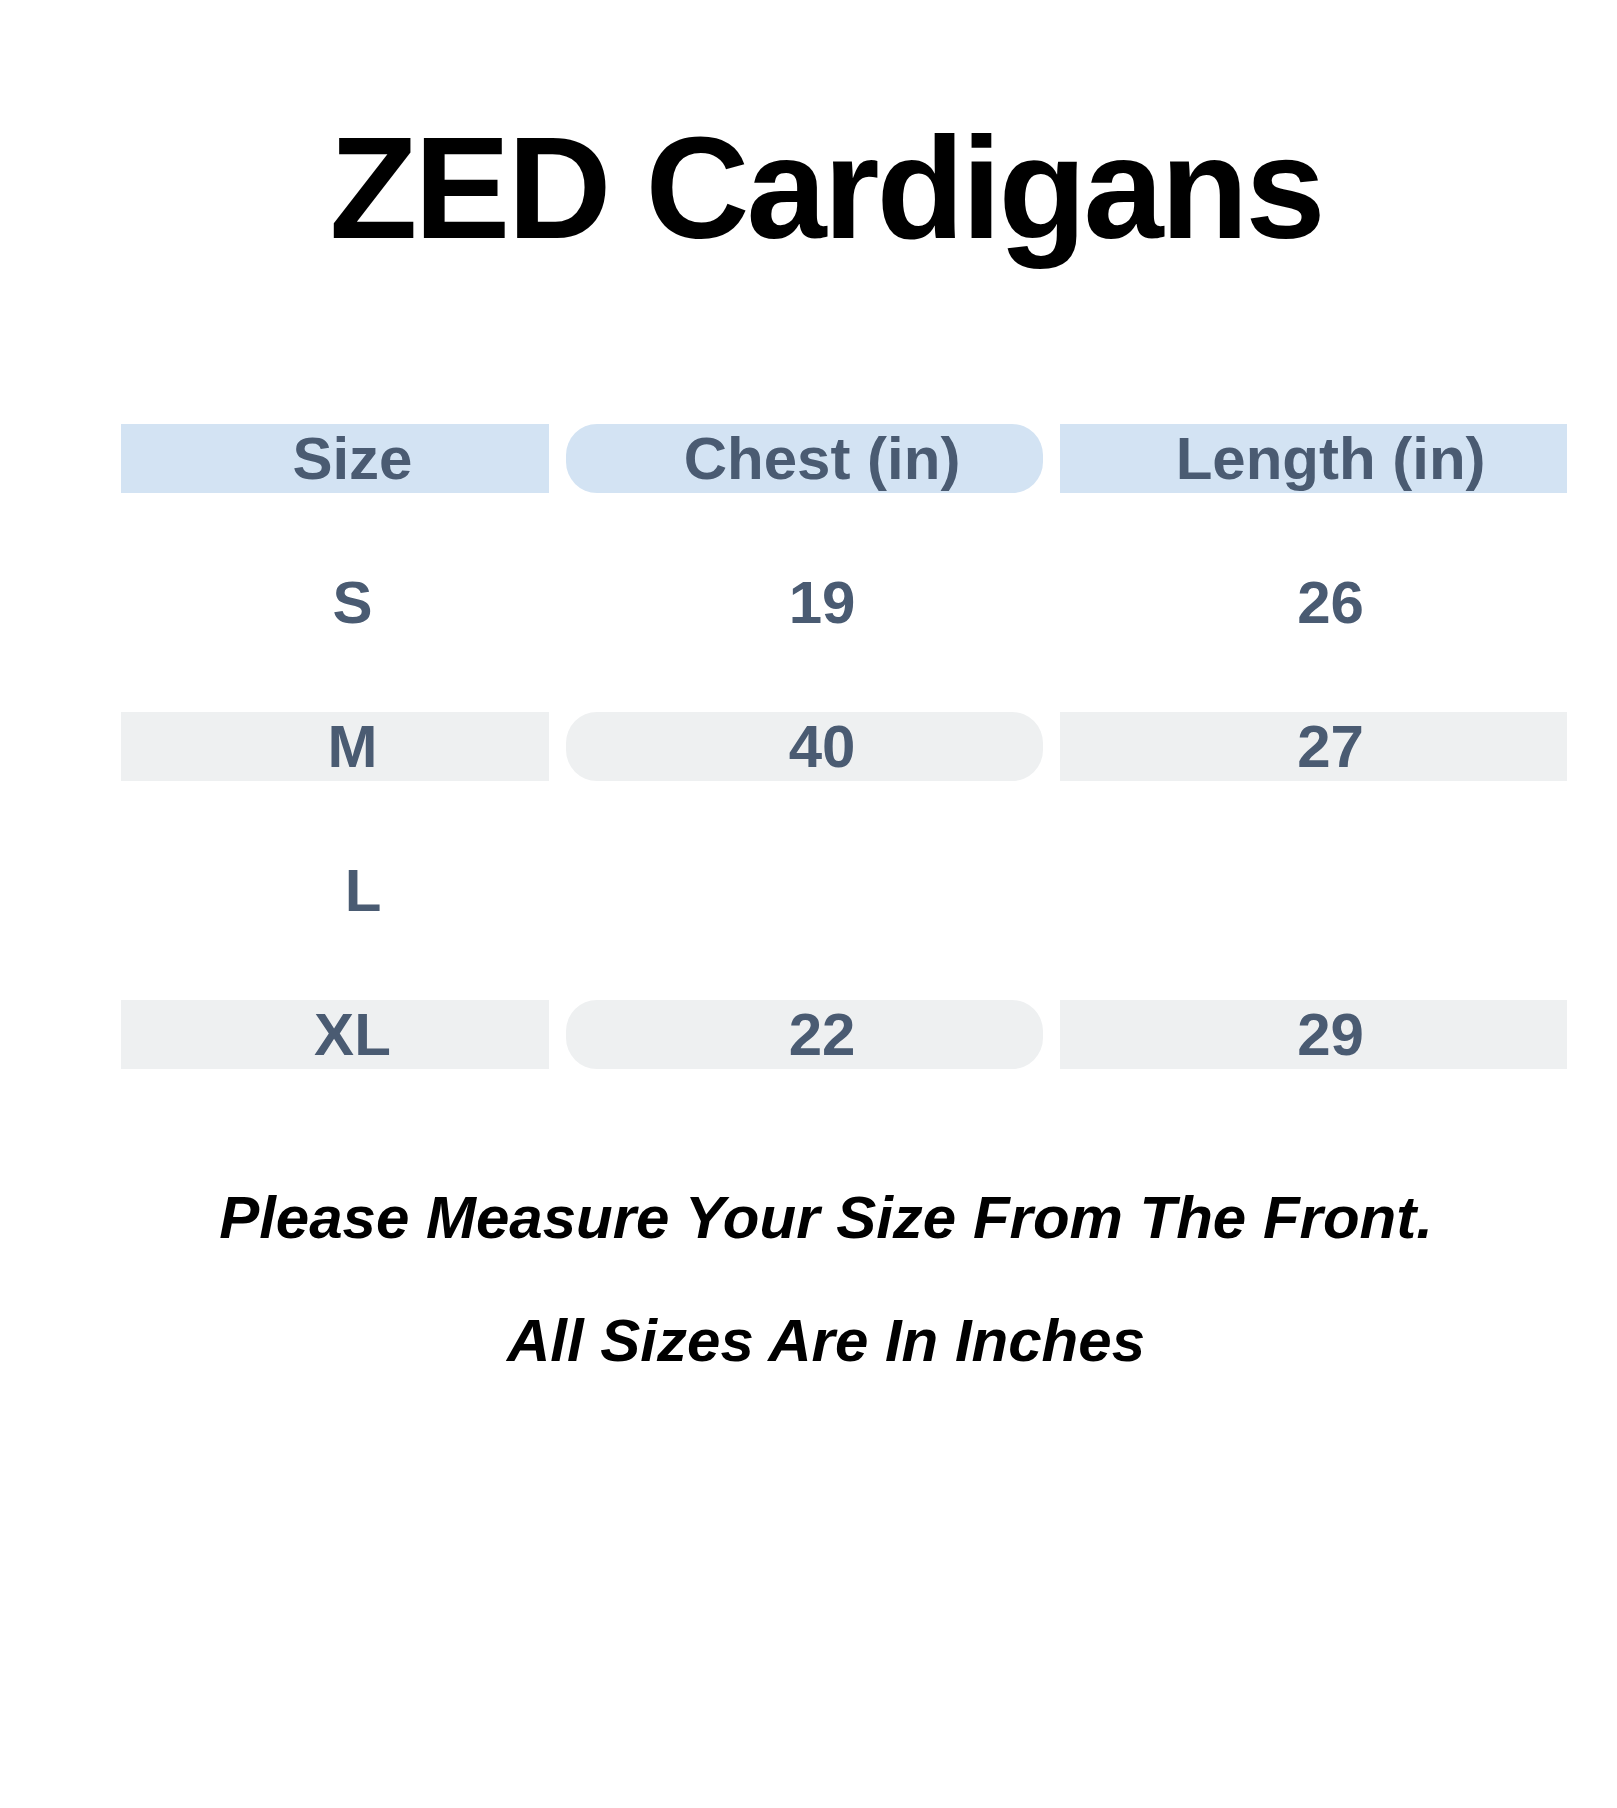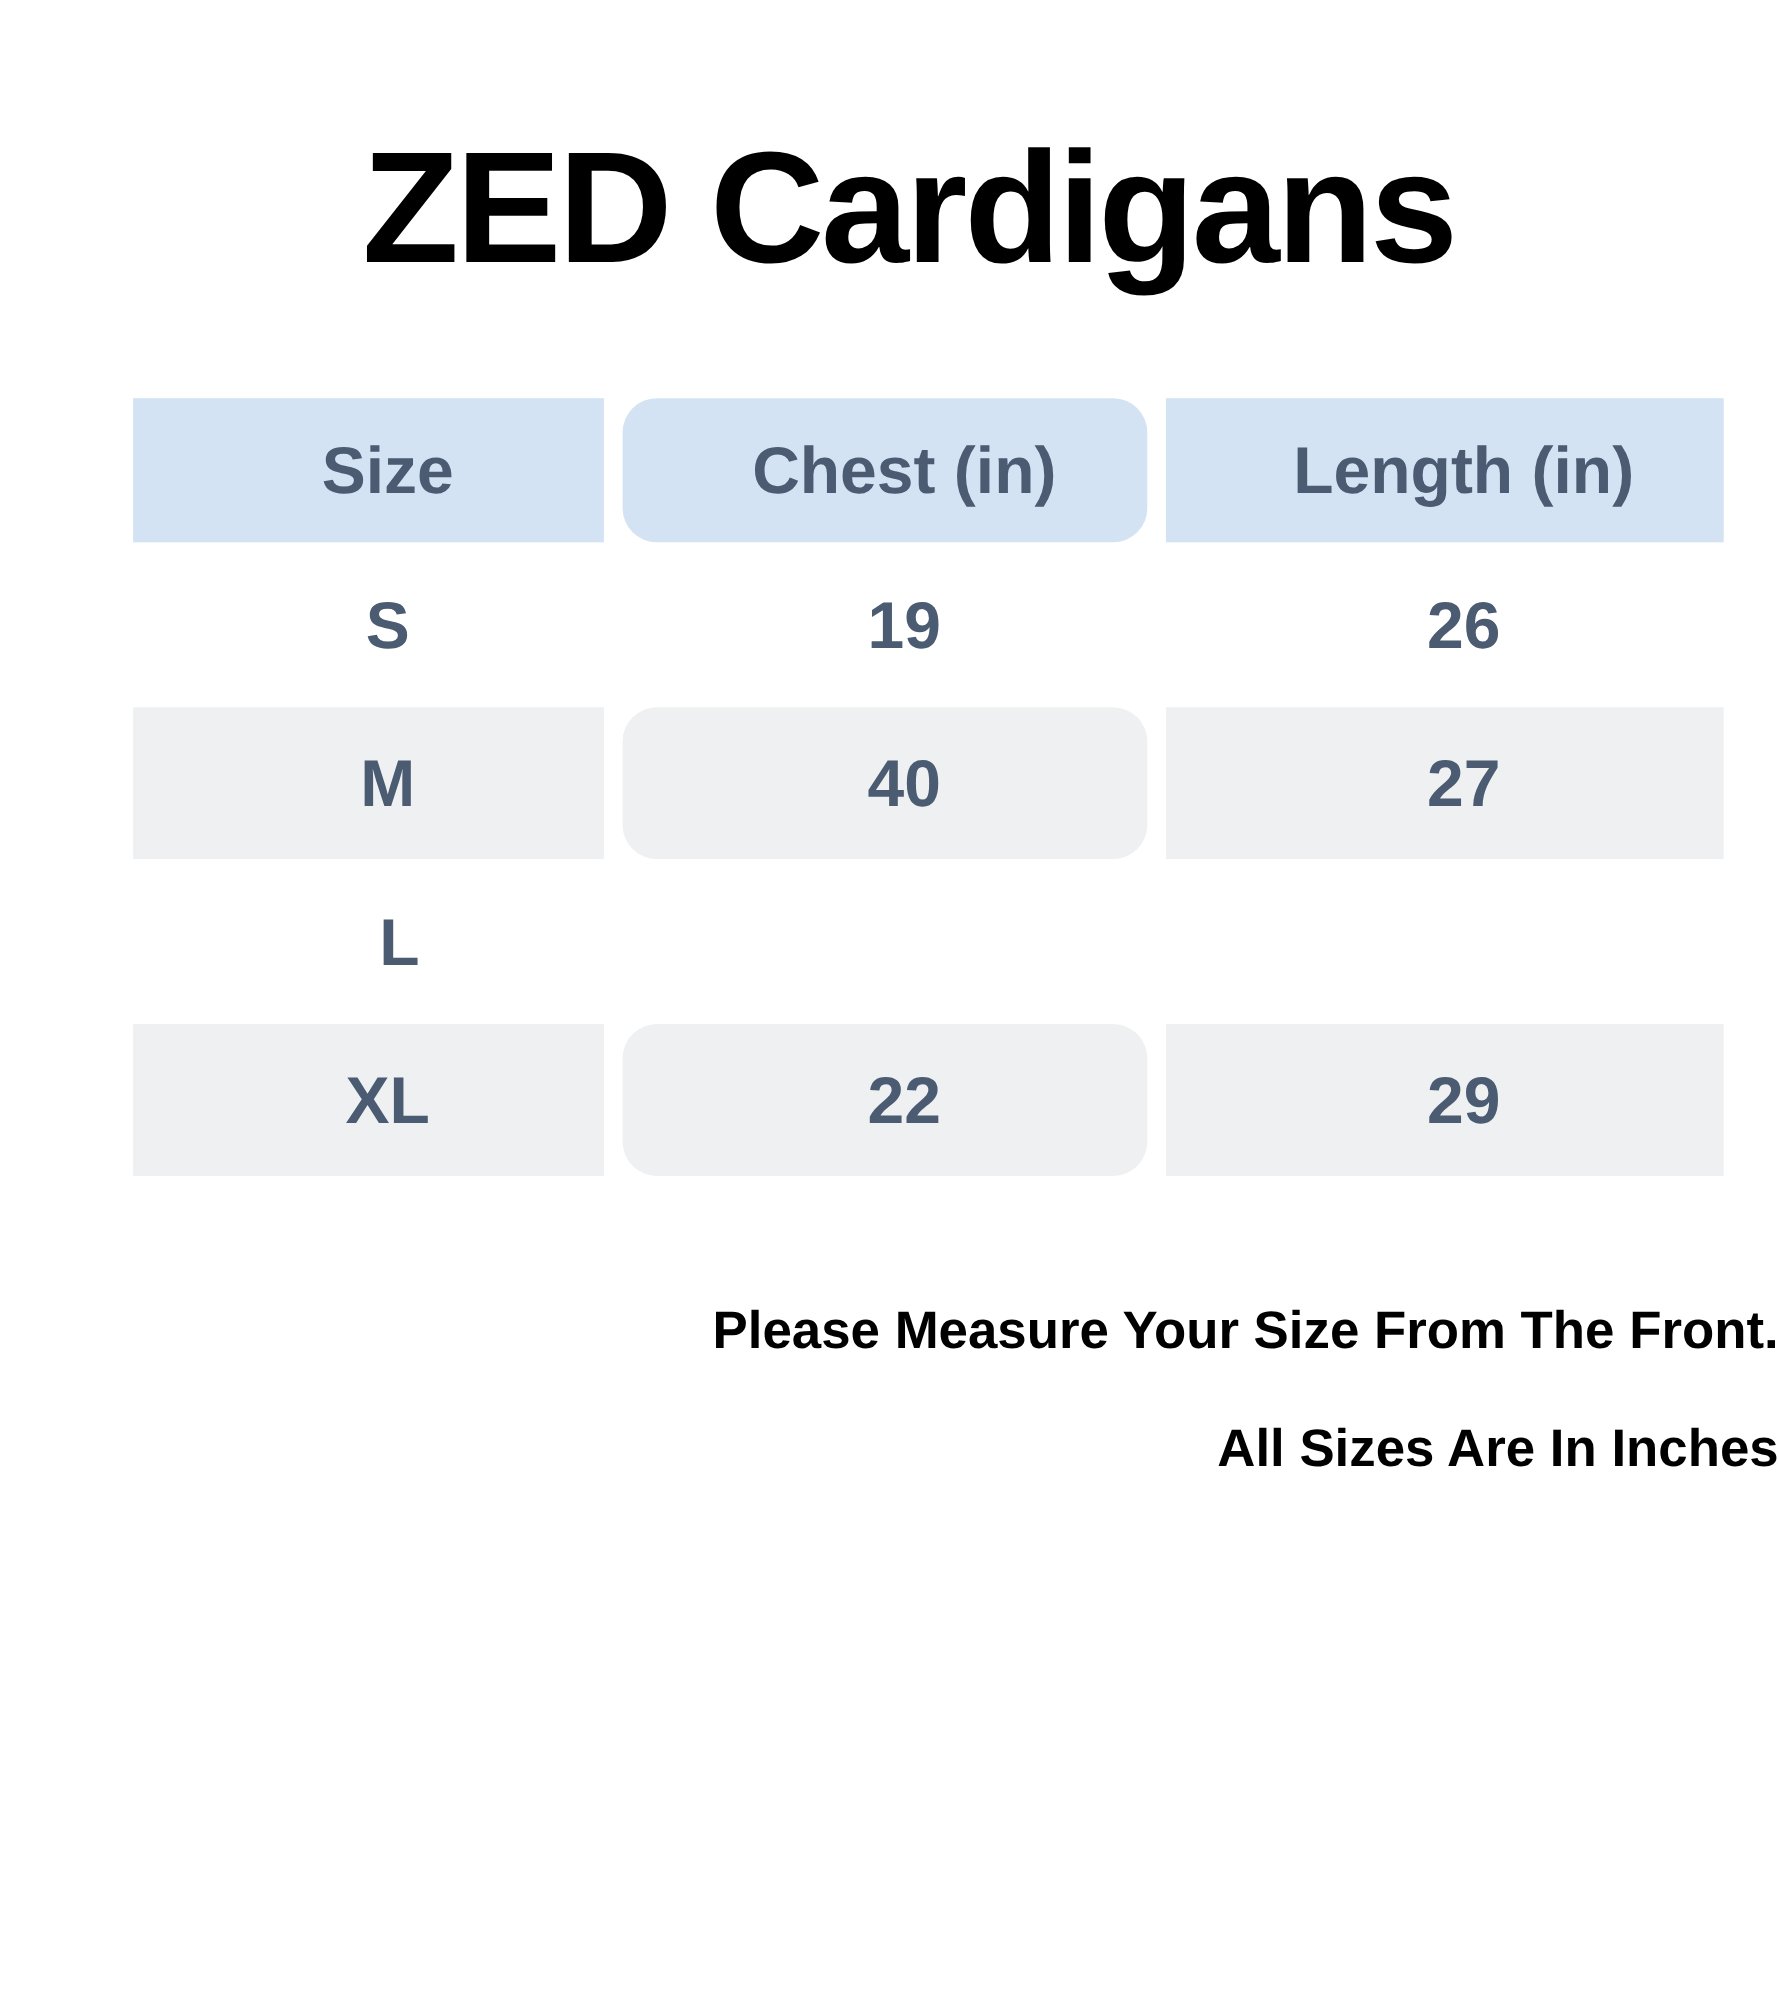--- a/index.html
+++ b/index.html
@@ -31,43 +31,45 @@
     width:1516px;
     margin:101px auto 0;
     display:flex;
     flex-direction:column;
     row-gap:6px;
   }
   .t-row{
     display:flex;
     column-gap:17px;
     height:138px;
+    align-items:flex-end;
   }
   .t-row.header{ height:131px; }
   .t-cell{
     display:flex;
     align-items:center;
     justify-content:center;
     font-weight:bold;
     font-size:60px;
     color:var(--table-text);
     background:transparent;
   }
   .col-size{ width:450px; }
   .col-chest{ width:500px;border-radius:31px; }
   .col-length{ width:532px; }
   .t-row.header .t-cell{ background:var(--header-bg); }
   .t-row.alt .t-cell{ background:var(--row-alt-bg); }
   .note{
-    text-align:right;
+    text-align:center;
     font-weight:bold;
     color:#000;
-    font-size:48px;
+    font-size:60px;
     line-height:1.25;
     white-space:nowrap;
+    font-style:italic;
   }
   .note-1{ margin-top:111px; }
   .note-2{ margin-top:48px; }
 </style>
 </head>
 <body>
 
 <h1 class="title">ZED Cardigans</h1>
 
 <div class="size-table">

